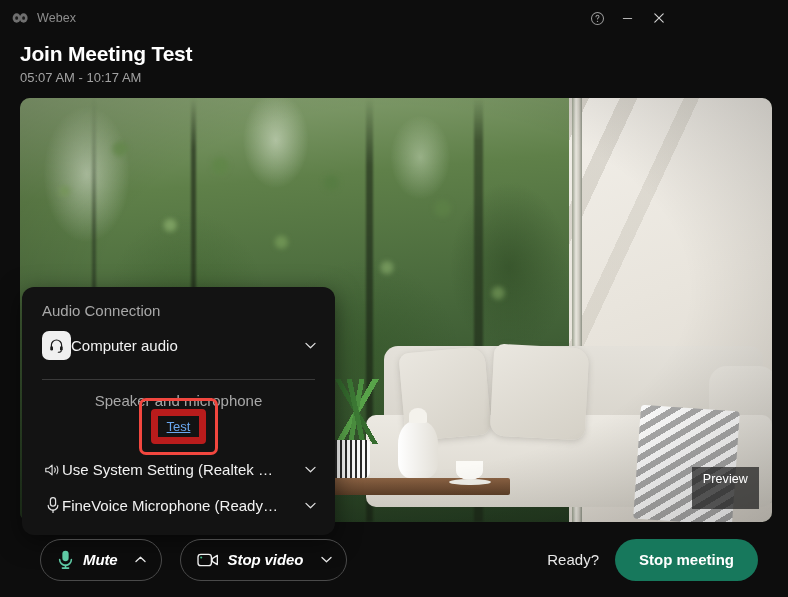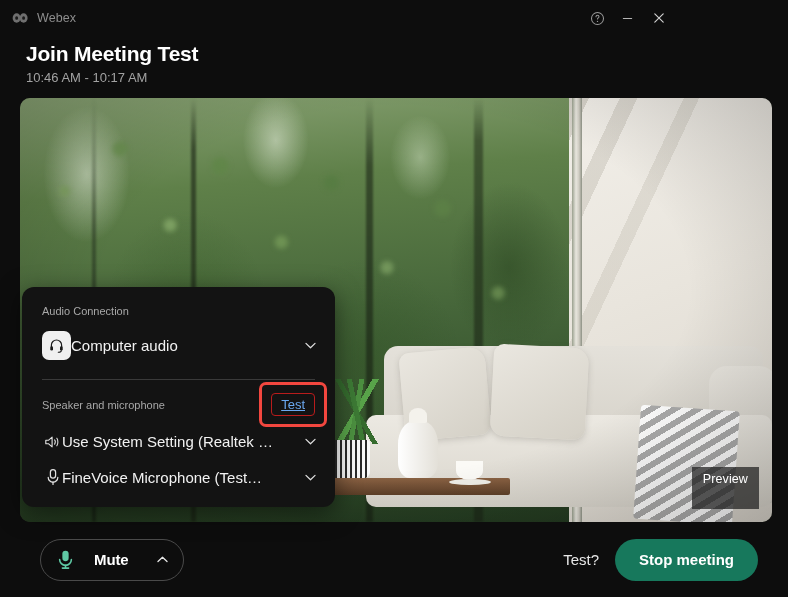--- a/index.html
+++ b/index.html
@@ -66,21 +66,21 @@
     border-radius: 3px;
   }
   .win-btn svg { display: block; }
   .win-btn.help { margin-left: 10px; }
   .win-btn.close { margin-left: 2px; }
 
   
   .meeting-header {
     position: absolute;
     top: 41px;
-    left: 26px;
+    left: 20px;
   }
   .meeting-title {
     color: #ffffff;
     font-size: 21px;
     font-weight: bold;
     letter-spacing: -.2px;
     line-height: 26px;
   }
   .meeting-time {
     color: #a2a2a2;
@@ -320,21 +320,21 @@
     left: 22px;
     top: 287px;
     width: 313px;
     background: #131313;
     border-radius: 12px;
     padding: 16px 0 12px;
     box-shadow: 0 6px 24px rgba(0,0,0,.5);
   }
   .panel-label {
     color: #a8a8a8;
-    font-size: 11px;
+    font-size: 15px;
     padding: 0 20px;
     line-height: 16px;
   }
   .audio-row {
     display: flex;
     align-items: center;
     padding: 10px 16px 10px 20px;
     cursor: pointer;
     margin-top: 2px;
   }
@@ -361,32 +361,33 @@
     background: #3a3a3a;
     margin: 9px 20px 0;
   }
 
   .sm-header {
     display: flex;
     align-items: center;
     justify-content: space-between;
     padding: 13px 20px 0;
     position: relative;
+    flex-direction: column;
   }
   .test-wrap {
     position: relative;
     display: inline-block;
   }
   .test-link {
     display: inline-block;
     color: #6aa8f0;
     font-size: 13px;
     text-decoration: underline;
     padding: 3px 9px;
-    border: 1px solid #b91c1c;
+    border: 7px solid #b91c1c;
     border-radius: 4px;
     cursor: pointer;
     background: transparent;
   }
   .annot-box {
     position: absolute;
     left: -12px; top: -11px;
     right: -12px; bottom: -11px;
     border: 3px solid #f2473f;
     border-radius: 7px;
@@ -422,21 +423,22 @@
   }
   .pill {
     display: flex;
     align-items: center;
     height: 42px;
     border: 1px solid #4a4a4a;
     border-radius: 21px;
     padding: 0 6px 0 16px;
     cursor: pointer;
     background: transparent;
-    gap: 20px;
+    gap: 9px;
+    font-style: italic;
   }
   .pill-label {
     color: #ffffff;
     font-size: 15px;
     font-weight: bold;
     letter-spacing: -.1px;
   }
   .pill-caret {
     width: 28px;
     display: flex;
@@ -502,21 +504,21 @@
 
     <div class="win-btn close">
       <svg width="14" height="14" viewBox="0 0 14 14">
         <path d="M2.8 2.8l8.4 8.4M11.2 2.8l-8.4 8.4" stroke="#d2d2d2" stroke-width="1.15" stroke-linecap="round"></path>
       </svg>
     </div>
   </div>
 
   <div class="meeting-header">
     <div class="meeting-title">Join Meeting Test</div>
-    <div class="meeting-time">10:46 AM - 10:17 AM</div>
+    <div class="meeting-time">05:07 AM - 10:17 AM</div>
   </div>
 
   <div class="video-stage">
     <div class="vb-forest"></div>
     <div class="vb-room"></div>
     <div class="mullion"></div>
 
     <div class="sofa-scene">
       <div class="sofa-back"></div>
       <div class="sofa-arm"></div>
@@ -580,21 +582,21 @@
     </div>
 
     <div class="device-row">
       <span class="device-icon">
         <svg width="14" height="18" viewBox="0 0 14 18">
           <rect x="4.4" y="1.6" width="5.2" height="8.6" rx="2.6" fill="none" stroke="#e2e2e2" stroke-width="1.25"></rect>
           <path d="M2.2 9.4a4.8 4.8 0 0 0 9.6 0" fill="none" stroke="#e2e2e2" stroke-width="1.25" stroke-linecap="round"></path>
           <path d="M7 14.2v2.2" stroke="#e2e2e2" stroke-width="1.25" stroke-linecap="round"></path>
         </svg>
       </span>
-      <span class="device-label">FineVoice Microphone (Test…</span>
+      <span class="device-label">FineVoice Microphone (Ready…</span>
       <svg class="chev" width="17" height="17" viewBox="0 0 18 18">
         <path d="M4.2 6.8L9 11.4l4.8-4.6" fill="none" stroke="#e0e0e0" stroke-width="1.3" stroke-linecap="round" stroke-linejoin="round"></path>
       </svg>
     </div>
   </div>
 
   <div class="controls">
 
     <div class="pill mute-btn">
       <svg width="17" height="21" viewBox="0 0 16 20">
@@ -603,20 +605,33 @@
         <path d="M8 15.6v2.6M5 18.2h6" stroke="#5fc9a4" stroke-width="1.5" stroke-linecap="round"></path>
       </svg>
       <span class="pill-label">Mute</span>
       <span class="pill-caret">
         <svg width="17" height="17" viewBox="0 0 18 18">
           <path d="M4.2 11.2L9 6.6l4.8 4.6" fill="none" stroke="#e6e6e6" stroke-width="1.35" stroke-linecap="round" stroke-linejoin="round"></path>
         </svg>
       </span>
     </div>
 
+    <div class="pill video-btn">
+      <svg width="22" height="16" viewBox="0 0 24 17">
+        <rect x="1.1" y="2.3" width="14.6" height="12.4" rx="3" fill="none" stroke="#f0f0f0" stroke-width="1.45"></rect>
+        <path d="M16.6 7l5.6-3.5v10L16.6 10z" fill="none" stroke="#f0f0f0" stroke-width="1.45" stroke-linejoin="round"></path>
+        <circle cx="4.6" cy="5.7" r="1.15" fill="#3ec28c"></circle>
+      </svg>
+      <span class="pill-label">Stop video</span>
+      <span class="pill-caret">
+        <svg width="17" height="17" viewBox="0 0 18 18">
+          <path d="M4.2 6.8L9 11.4l4.8-4.6" fill="none" stroke="#e6e6e6" stroke-width="1.35" stroke-linecap="round" stroke-linejoin="round"></path>
+        </svg>
+      </span>
+    </div>
 
     <div class="controls-spacer"></div>
 
-    <span class="ready-text">Test?</span>
+    <span class="ready-text">Ready?</span>
     <button class="join-btn">Stop meeting</button>
   </div>
 
 </div>
 
 </body></html>

